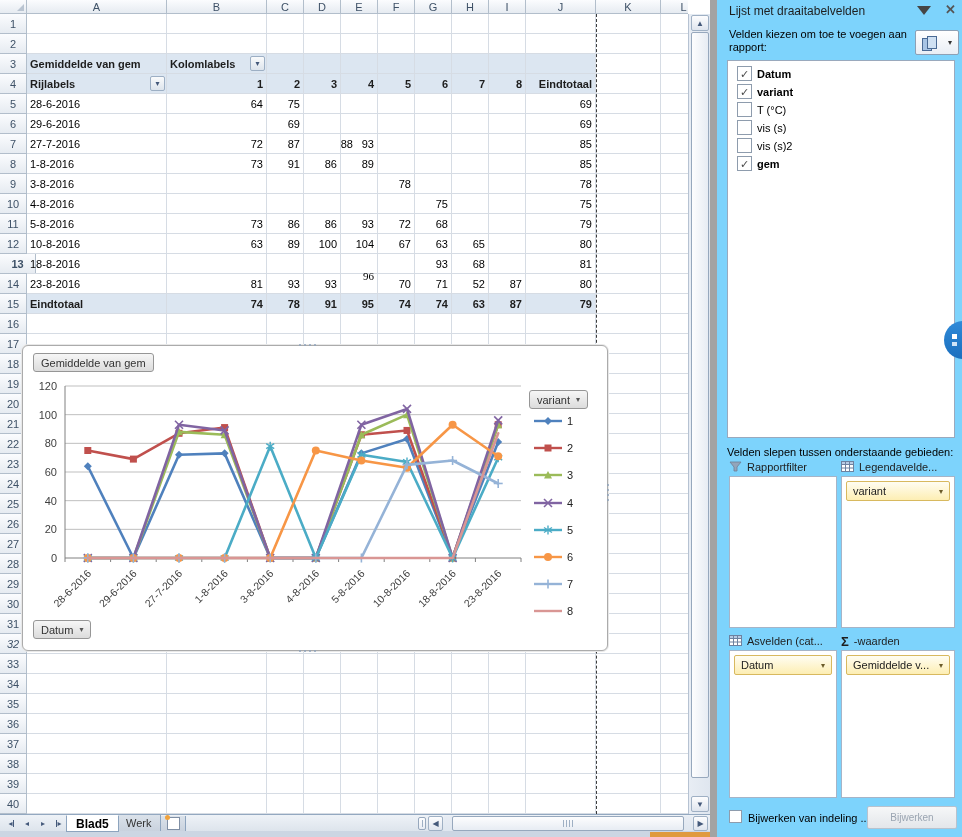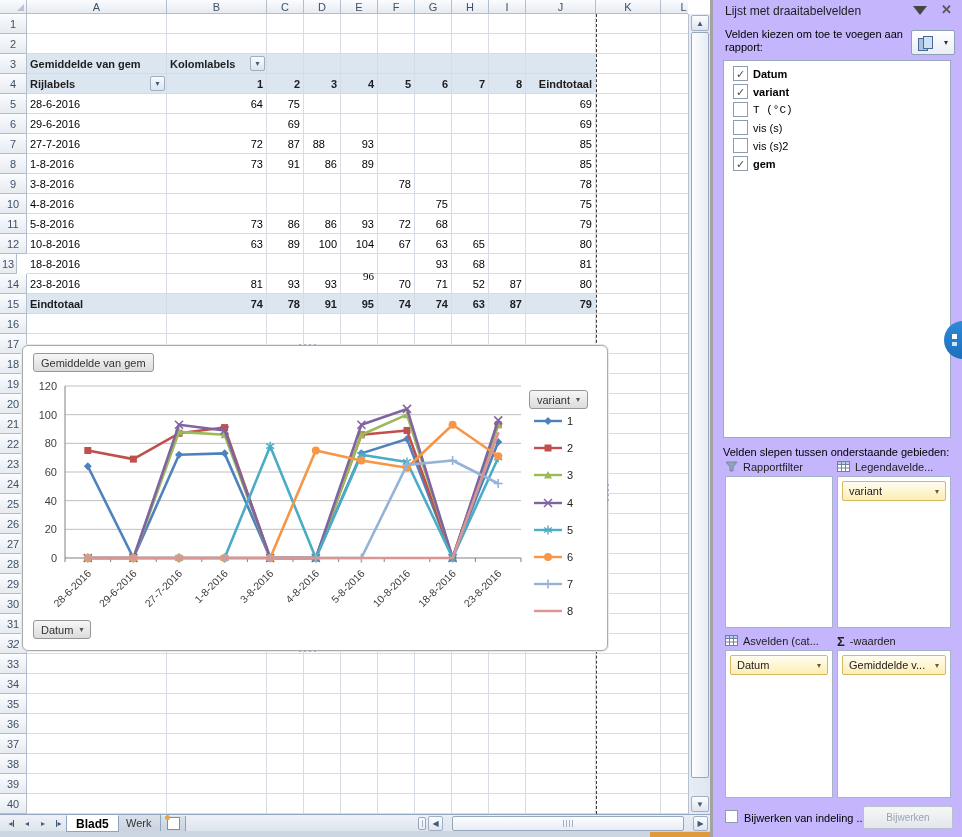--- a/index.html
+++ b/index.html
@@ -35,21 +35,21 @@
           display:flex;align-items:center;justify-content:center;}
   .grip i{display:inline-block;width:1px;height:7px;background:#9fb0c4;margin:0 1px;}
   
   #tabbar{background:linear-gradient(#eef2f7,#dde4ec);border-top:1px solid #93a8c0;}
   .navbtn{display:flex;align-items:center;justify-content:center;color:#44597a;font-size:8px;width:16px;height:16px;}
   .sheettab{display:flex;align-items:center;padding:0 9px;height:17px;font-size:11px;border:1px solid #8da4be;border-top:none;
             transform:skewX(0deg);}
   .sheettab.active{background:#fff;font-weight:bold;font-size:12px;border-top:1px solid #fff;z-index:2;}
   .sheettab.inactive{background:linear-gradient(#dbe2ea,#c9d2de);color:#333;}
   
-  #panel{background:#c4b5fd;border-left:3px solid #a3a3a3;}
+  #panel{background:#7dd3fc;border-left:7px solid #a3a3a3;}
   .pane-title{font-size:12px;color:#1e1e1e;}
   .listbox{background:#fff;border:1px solid #9aa9bd;}
   .chk{background:#fff;border:1px solid #8e9cad;width:13px;height:13px;display:flex;align-items:center;justify-content:center;
        font-size:11px;color:#4a4a4a;line-height:10px;}
   .fld{display:flex;align-items:center;position:absolute;left:5px;height:17px;}
   .fld span{margin-left:5px;}
   .zonebox{background:#fff;border:1px solid #a6b4c7;}
   .zlabel{font-size:11px;color:#1e1e1e;display:flex;align-items:center;gap:5px;}
   .ybtn{background:linear-gradient(#fffdf2,#fdeeb3);border:1px solid #d8b95f;border-radius:2px;height:20px;
         display:flex;align-items:center;padding:0 6px;font-size:11px;color:#222;}
@@ -85,21 +85,21 @@
       <div class="abs hdr rowhdr" style="left: 0px; top: 54px; width: 27px; height: 20px;">3</div>
       <div class="abs hdr rowhdr" style="left: 0px; top: 74px; width: 27px; height: 20px;">4</div>
       <div class="abs hdr rowhdr" style="left: 0px; top: 94px; width: 27px; height: 20px;">5</div>
       <div class="abs hdr rowhdr" style="left: 0px; top: 114px; width: 27px; height: 20px;">6</div>
       <div class="abs hdr rowhdr" style="left: 0px; top: 134px; width: 27px; height: 20px;">7</div>
       <div class="abs hdr rowhdr" style="left: 0px; top: 154px; width: 27px; height: 20px;">8</div>
       <div class="abs hdr rowhdr" style="left: 0px; top: 174px; width: 27px; height: 20px;">9</div>
       <div class="abs hdr rowhdr" style="left: 0px; top: 194px; width: 27px; height: 20px;">10</div>
       <div class="abs hdr rowhdr" style="left: 0px; top: 214px; width: 27px; height: 20px;">11</div>
       <div class="abs hdr rowhdr" style="left: 0px; top: 234px; width: 27px; height: 20px;">12</div>
-      <div class="abs hdr rowhdr" style="left: 0px; top: 254px; width: 17px; height: 20px;">13</div>
+      <div class="abs hdr rowhdr" style="left: 0px; top: 254px; width: 36px; height: 20px; font-weight: bold;">13</div>
       <div class="abs hdr rowhdr" style="left: 0px; top: 274px; width: 27px; height: 20px;">14</div>
       <div class="abs hdr rowhdr" style="left: 0px; top: 294px; width: 27px; height: 20px;">15</div>
       <div class="abs hdr rowhdr" style="left: 0px; top: 314px; width: 27px; height: 20px;">16</div>
       <div class="abs hdr rowhdr" style="left: 0px; top: 334px; width: 27px; height: 20px;">17</div>
       <div class="abs hdr rowhdr" style="left: 0px; top: 354px; width: 27px; height: 20px;">18</div>
       <div class="abs hdr rowhdr" style="left: 0px; top: 374px; width: 27px; height: 20px;">19</div>
       <div class="abs hdr rowhdr" style="left: 0px; top: 394px; width: 27px; height: 20px;">20</div>
       <div class="abs hdr rowhdr" style="left: 0px; top: 414px; width: 27px; height: 20px;">21</div>
       <div class="abs hdr rowhdr" style="left: 0px; top: 434px; width: 27px; height: 20px;">22</div>
       <div class="abs hdr rowhdr" style="left: 0px; top: 454px; width: 27px; height: 20px;">23</div>
@@ -189,21 +189,21 @@
       <div class="abs cell" style="left: 27px; top: 94px; width: 139px; height: 19px; z-index: 2;">28-6-2016</div>
       <div class="abs cell right" style="left: 167px; top: 94px; width: 99px; height: 19px; z-index: 2;">64</div>
       <div class="abs cell right" style="left: 267px; top: 94px; width: 36px; height: 19px; z-index: 2;">75</div>
       <div class="abs cell right" style="left: 526px; top: 94px; width: 69px; height: 19px; z-index: 2;">69</div>
       <div class="abs cell" style="left: 27px; top: 114px; width: 139px; height: 19px; z-index: 2;">29-6-2016</div>
       <div class="abs cell right" style="left: 267px; top: 114px; width: 36px; height: 19px; z-index: 2;">69</div>
       <div class="abs cell right" style="left: 526px; top: 114px; width: 69px; height: 19px; z-index: 2;">69</div>
       <div class="abs cell" style="left: 27px; top: 134px; width: 139px; height: 19px; z-index: 2;">27-7-2016</div>
       <div class="abs cell right" style="left: 167px; top: 134px; width: 99px; height: 19px; z-index: 2;">72</div>
       <div class="abs cell right" style="left: 267px; top: 134px; width: 36px; height: 19px; z-index: 2;">87</div>
-      <div class="abs cell right" style="left: 292px; top: 134px; width: 36px; height: 19px; z-index: 2; text-align: center;">88</div>
+      <div class="abs cell right" style="left: 320px; top: 134px; width: 36px; height: 19px; z-index: 2; text-align: center;">88</div>
       <div class="abs cell right" style="left: 341px; top: 134px; width: 36px; height: 19px; z-index: 2;">93</div>
       <div class="abs cell right" style="left: 526px; top: 134px; width: 69px; height: 19px; z-index: 2;">85</div>
       <div class="abs cell" style="left: 27px; top: 154px; width: 139px; height: 19px; z-index: 2;">1-8-2016</div>
       <div class="abs cell right" style="left: 167px; top: 154px; width: 99px; height: 19px; z-index: 2;">73</div>
       <div class="abs cell right" style="left: 267px; top: 154px; width: 36px; height: 19px; z-index: 2;">91</div>
       <div class="abs cell right" style="left: 304px; top: 154px; width: 36px; height: 19px; z-index: 2;">86</div>
       <div class="abs cell right" style="left: 341px; top: 154px; width: 36px; height: 19px; z-index: 2;">89</div>
       <div class="abs cell right" style="left: 526px; top: 154px; width: 69px; height: 19px; z-index: 2;">85</div>
       <div class="abs cell" style="left: 27px; top: 174px; width: 139px; height: 19px; z-index: 2;">3-8-2016</div>
       <div class="abs cell right" style="left: 378px; top: 174px; width: 36px; height: 19px; z-index: 2;">78</div>
@@ -573,21 +573,21 @@
     </div>
     <div id="fieldbox" class="abs listbox" style="left:10px;top:60px;width:228px;height:378px;">
         <div class="abs fld" style="left: 4px; top: 4px; width: 216px; height: 17px; position: absolute;">
           <span class="chk">✓</span>
           <span style="font-weight: bold;">Datum</span>
         </div>
         <div class="abs fld" style="left: 4px; top: 22px; width: 216px; height: 17px; position: absolute;">
           <span class="chk">✓</span>
           <span style="font-weight: bold;">variant</span>
         </div>
-        <div class="abs fld" style="left: 4px; top: 40px; width: 216px; height: 17px; position: absolute; font-family: Liberation Mono, monospace;">
+        <div class="abs fld" style="left: 4px; top: 40px; width: 216px; height: 17px; position: absolute;">
           <span class="chk"></span>
           <span>T (°C)</span>
         </div>
         <div class="abs fld" style="left: 4px; top: 58px; width: 216px; height: 17px; position: absolute;">
           <span class="chk"></span>
           <span>vis (s)</span>
         </div>
         <div class="abs fld" style="left: 4px; top: 76px; width: 216px; height: 17px; position: absolute;">
           <span class="chk"></span>
           <span>vis (s)2</span>

